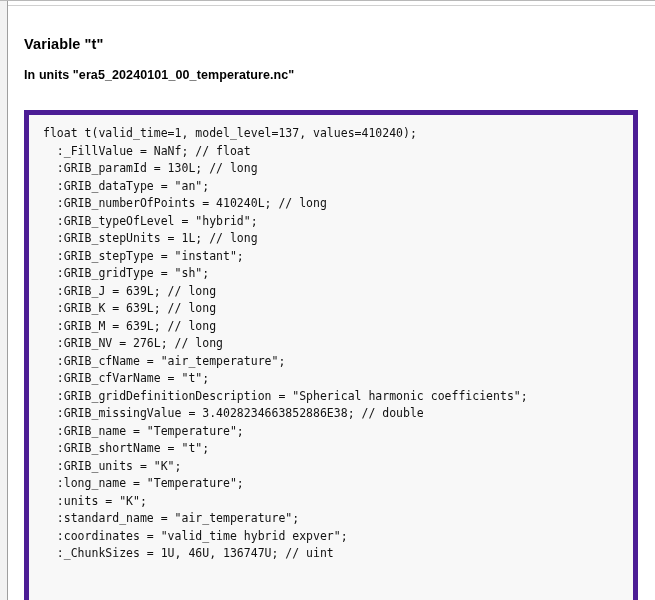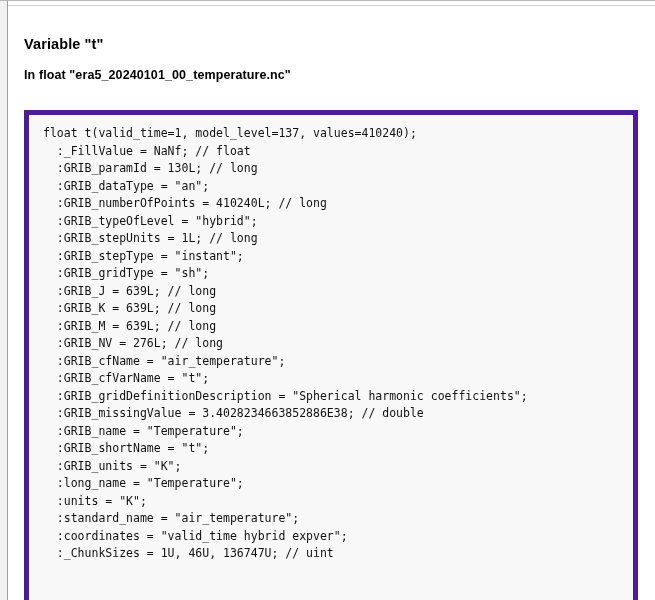--- a/index.html
+++ b/index.html
@@ -133,20 +133,20 @@
   <div class="left-edge-line-outer"></div>
   <div class="left-gutter"></div>
   <div class="left-edge-line"></div>
   <div class="top-rule"></div>
   <div class="top-rule-2"></div>
 
   <div class="content">
 
     <div class="page-title">Variable "t"</div>
 
-    <div class="file-subtitle">In float "era5_20240101_00_temperature.nc"</div>
+    <div class="file-subtitle">In units "era5_20240101_00_temperature.nc"</div>
 
     <div class="code-box">
       <pre class="code-pre" id="code-pre"><span class="code-line">float t(valid_time=1, model_level=137, values=410240);</span><span class="code-line">  :_FillValue = NaNf; // float</span><span class="code-line">  :GRIB_paramId = 130L; // long</span><span class="code-line">  :GRIB_dataType = "an";</span><span class="code-line">  :GRIB_numberOfPoints = 410240L; // long</span><span class="code-line">  :GRIB_typeOfLevel = "hybrid";</span><span class="code-line">  :GRIB_stepUnits = 1L; // long</span><span class="code-line">  :GRIB_stepType = "instant";</span><span class="code-line">  :GRIB_gridType = "sh";</span><span class="code-line">  :GRIB_J = 639L; // long</span><span class="code-line">  :GRIB_K = 639L; // long</span><span class="code-line">  :GRIB_M = 639L; // long</span><span class="code-line">  :GRIB_NV = 276L; // long</span><span class="code-line">  :GRIB_cfName = "air_temperature";</span><span class="code-line">  :GRIB_cfVarName = "t";</span><span class="code-line">  :GRIB_gridDefinitionDescription = "Spherical harmonic coefficients";</span><span class="code-line">  :GRIB_missingValue = 3.4028234663852886E38; // double</span><span class="code-line">  :GRIB_name = "Temperature";</span><span class="code-line">  :GRIB_shortName = "t";</span><span class="code-line">  :GRIB_units = "K";</span><span class="code-line">  :long_name = "Temperature";</span><span class="code-line">  :units = "K";</span><span class="code-line">  :standard_name = "air_temperature";</span><span class="code-line">  :coordinates = "valid_time hybrid expver";</span><span class="code-line">  :_ChunkSizes = 1U, 46U, 136747U; // uint</span></pre>
     </div>
 
   </div>
 </div>
 
 </body></html>

